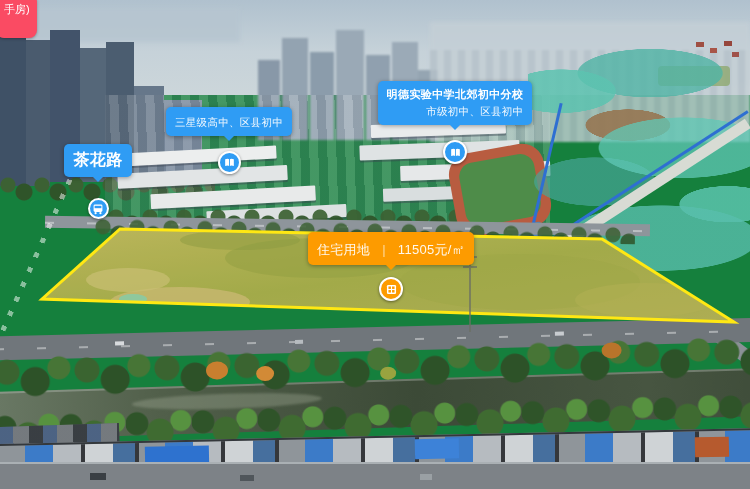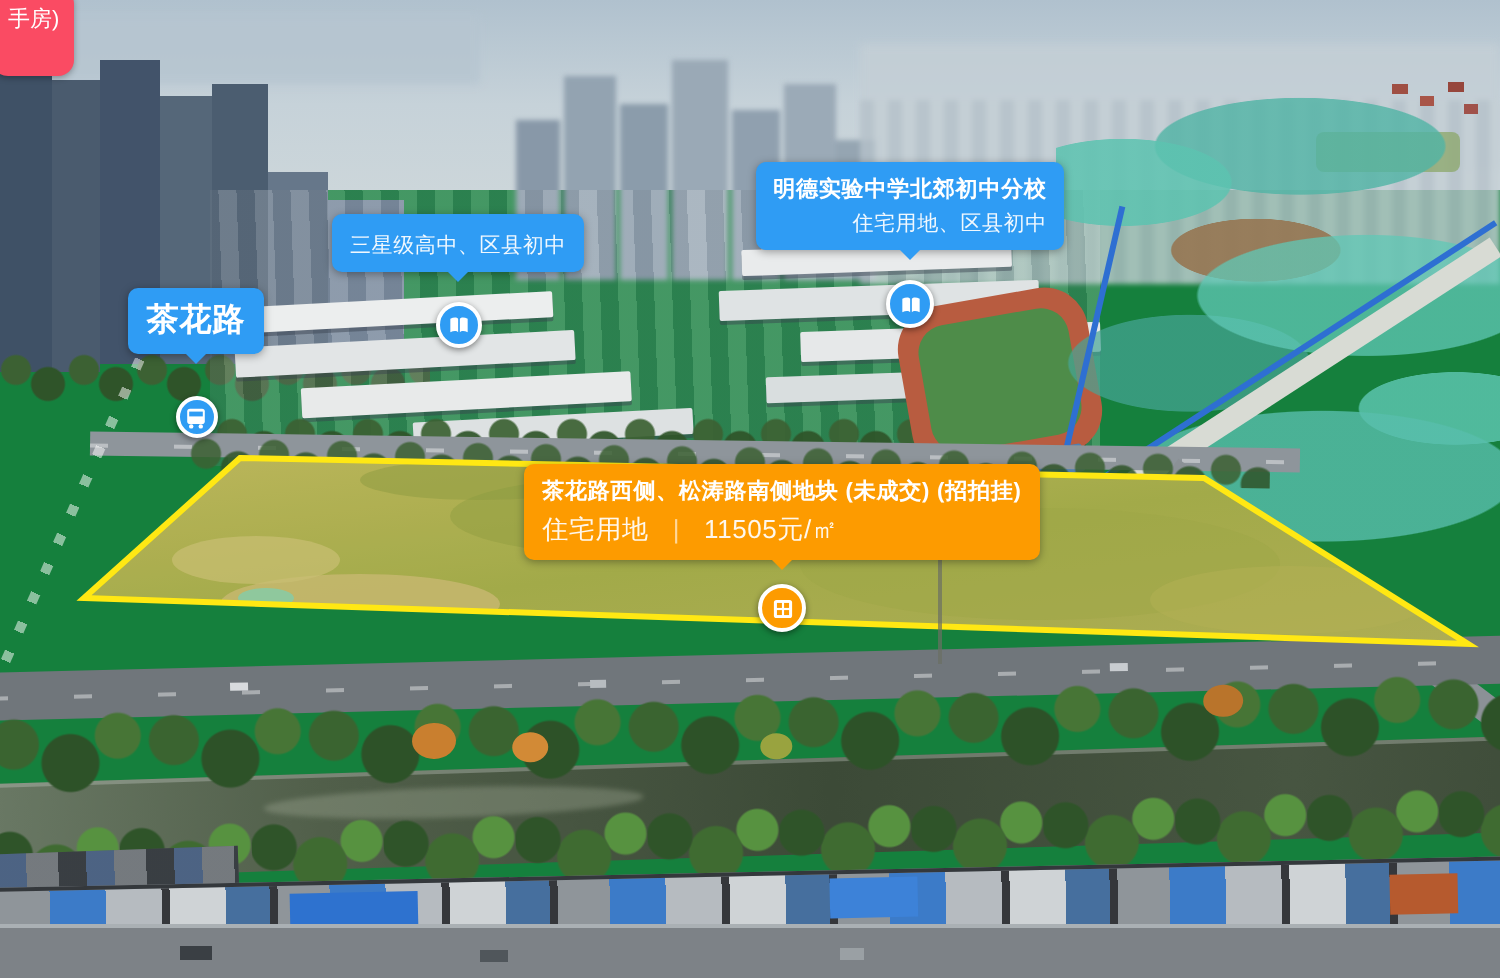--- a/index.html
+++ b/index.html
@@ -236,34 +236,33 @@
       <svg width="13" height="13" viewBox="0 0 12 12">
         <path d="M2 3.1c1.5-.8 3-.8 3.6 0v6.2c-.6-.7-2.1-.7-3.6 0z" fill="#fff"></path>
         <path d="M10 3.1c-1.5-.8-3-.8-3.6 0v6.2c.6-.7 2.1-.7 3.6 0z" fill="#fff"></path>
       </svg>
     </div>
   </div>
 
   <div class="marker" style="left:305px;top:81px;">
     <div class="bubble blue">
       <div class="t1 sm">明德实验中学北郊初中分校</div>
-      <div class="t2">住宅用地、区县初中</div>
+      <div class="t2">市级初中、区县初中</div>
     </div>
     <div class="tail blue"></div>
     <div class="pin blue" style="width:24px;height:24px;margin-top:4px;">
       <svg width="13" height="13" viewBox="0 0 12 12">
         <path d="M2 3.1c1.5-.8 3-.8 3.6 0v6.2c-.6-.7-2.1-.7-3.6 0z" fill="#fff"></path>
         <path d="M10 3.1c-1.5-.8-3-.8-3.6 0v6.2c.6-.7 2.1-.7 3.6 0z" fill="#fff"></path>
       </svg>
     </div>
   </div>
 
   <div class="marker" style="left:241px;top:232px;width:300px;">
     <div class="bubble orange">
-      <div class="t1 sm">茶花路西侧、松涛路南侧地块 (未成交) (招拍挂)</div>
       <div class="t2 orange-line">
         <span>住宅用地</span><span class="divider">|</span><span>11505元/㎡</span>
       </div>
     </div>
     <div class="tail orange"></div>
     <div class="pin orange" style="width:24px;height:24px;margin-top:1px;">
       <svg width="13" height="13" viewBox="0 0 12 12">
         <rect x="1.8" y="1.8" width="8.4" height="8.4" rx="1.2" fill="#fff"></rect>
         <rect x="3.2" y="3.2" width="2.3" height="2.3" fill="#fd9b00"></rect>
         <rect x="6.5" y="3.2" width="2.3" height="2.3" fill="#fd9b00"></rect>

